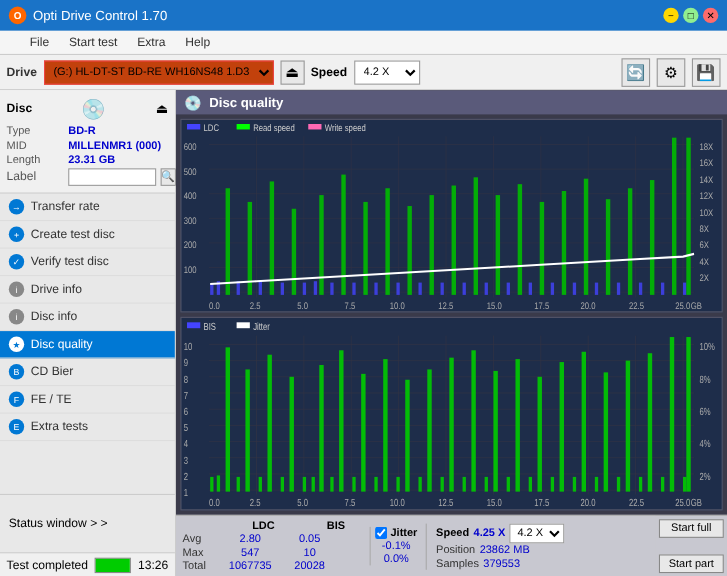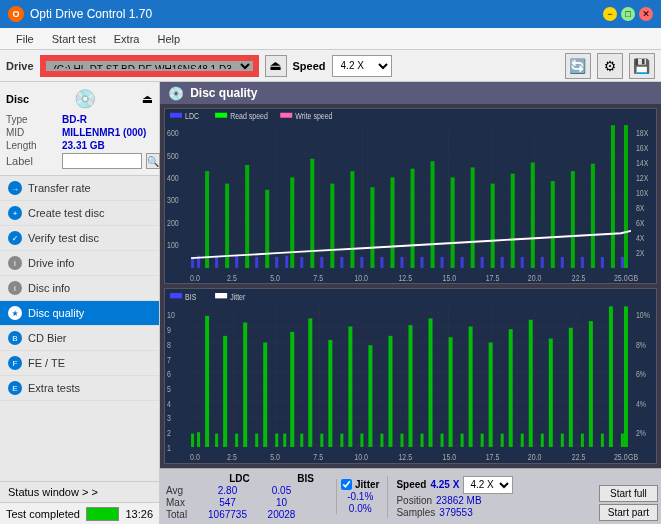--- a/index.html
+++ b/index.html
@@ -9,27 +9,27 @@
     .title-bar { background: #1a73c7; color: white; display: flex; align-items: center; justify-content: space-between; padding: 4px 8px; height: 28px; }
     .title-bar-left { display: flex; align-items: center; gap: 6px; font-size: 12px; }
     .title-bar-icon { width: 16px; height: 16px; background: #ff6600; border-radius: 50%; display: flex; align-items: center; justify-content: center; font-size: 9px; color: white; font-weight: bold; }
     .title-bar-controls { display: flex; gap: 4px; }
     .title-btn { width: 14px; height: 14px; border-radius: 50%; border: none; cursor: pointer; font-size: 9px; display: flex; align-items: center; justify-content: center; }
     .title-btn.minimize { background: #ffd700; }
     .title-btn.maximize { background: #90ee90; }
     .title-btn.close { background: #ff6b6b; }
 
     
-    .menu-bar { background: #f5f5f5; border-bottom: 1px solid #ccc; display: flex; align-items: center; padding: 2px 8px; height: 22px; gap: 2px; }
+    .menu-bar { background: #f5f5f5; border-bottom: 1px solid #ccc; display: flex; align-items: center; padding: 2px 19px; height: 22px; gap: 2px; }
     .menu-item { padding: 2px 8px; cursor: pointer; font-size: 11px; color: #333; }
 
     
     .drive-bar { background: #f0f0f0; border-bottom: 1px solid #ccc; display: flex; align-items: center; padding: 3px 6px; height: 32px; gap: 6px; }
     .drive-label { font-size: 11px; font-weight: bold; color: #333; }
-    .drive-select { font-size: 10px; border: 6px solid #ef4444; background: #a3a3a3; padding: 2px 4px; height: 22px; flex: 1; max-width: 240px; }
+    .drive-select { font-size: 10px; border: 1px solid #ef4444; background: #c2410c; padding: 2px 4px; height: 22px; flex: 1; max-width: 240px; }
     .drive-eject-btn { width: 22px; height: 22px; background: #e8e8e8; border: 1px solid #999; cursor: pointer; display: flex; align-items: center; justify-content: center; }
     .speed-label { font-size: 11px; font-weight: bold; }
     .speed-select { font-size: 10px; border: 1px solid #999; background: white; padding: 2px 4px; height: 22px; width: 60px; }
     .toolbar-spacer { flex: 1; }
     .toolbar-btn { width: 26px; height: 26px; background: #e8e8e8; border: 1px solid #999; cursor: pointer; display: flex; align-items: center; justify-content: center; font-size: 14px; }
 
     
     .main { display: flex; height: calc(524px - 82px); }
 
     
@@ -50,42 +50,42 @@
     
     .nav-items { flex: 1; overflow: hidden; }
     .nav-item { display: flex; align-items: center; padding: 5px 8px; cursor: pointer; font-size: 11px; color: #333; border-bottom: 1px solid #ddd; gap: 6px; }
     .nav-item.active { background: #0078d4; color: white; }
     .nav-icon { width: 14px; height: 14px; border-radius: 50%; flex-shrink: 0; display: flex; align-items: center; justify-content: center; font-size: 8px; }
     .nav-icon.blue { background: #0078d4; color: white; }
     .nav-icon.gray { background: #888; color: white; }
     .nav-icon.active-icon { background: white; color: #0078d4; }
 
     
-    .status-window { background: #e8e8e8; border-top: 1px solid #ccc; padding: 4px 8px; font-size: 11px; cursor: pointer; display: flex; align-items: center; gap: 4px; }
+    .status-window { background: #e8e8e8; border-top: 1px solid #ccc; padding: 20px 8px; font-size: 11px; cursor: pointer; display: flex; align-items: center; gap: 4px; }
     
     
     .progress-area { background: #f0f0f0; border-top: 1px solid #ccc; padding: 3px 6px; display: flex; align-items: center; gap: 6px; height: 22px; }
     .progress-bar-outer { flex: 1; height: 14px; background: #c0c0c0; border: 1px solid #888; }
     .progress-bar-inner { height: 100%; background: #00cc00; }
 
     
     .content { flex: 1; background: #3a3a4a; display: flex; flex-direction: column; overflow: hidden; }
     
     
     .dq-header { background: #5a5a7a; padding: 3px 8px; display: flex; align-items: center; gap: 6px; height: 22px; }
     .dq-icon { color: #88aaff; font-size: 13px; }
     .dq-title { color: white; font-size: 12px; font-weight: bold; }
 
     
     .charts { flex: 1; display: flex; flex-direction: column; padding: 4px; gap: 4px; }
     
     .chart-container { flex: 1; background: #2a3a5a; border: 1px solid #556; position: relative; }
 
     .chart-svg { width: 100%; height: 100%; }
-    .action-buttons { display: flex; flex-direction: column; gap: 2px; padding: 3px; justify-content: flex-end; }
+    .action-buttons { display: flex; flex-direction: column; gap: 2px; padding: 3px; justify-content: space-between; }
     .action-btn { background: #e8e8e8; border: 1px solid #888; padding: 2px 8px; cursor: pointer; font-size: 10px; white-space: nowrap; text-align: center; }
 
     .bottom-section { display: flex; background: #c8c8d0; border-top: 1px solid #aaa; height: 56px; }
 
     
     .sidebar-bottom { display: flex; flex-direction: column; }
   </style>
 </head>
 <body>
 

